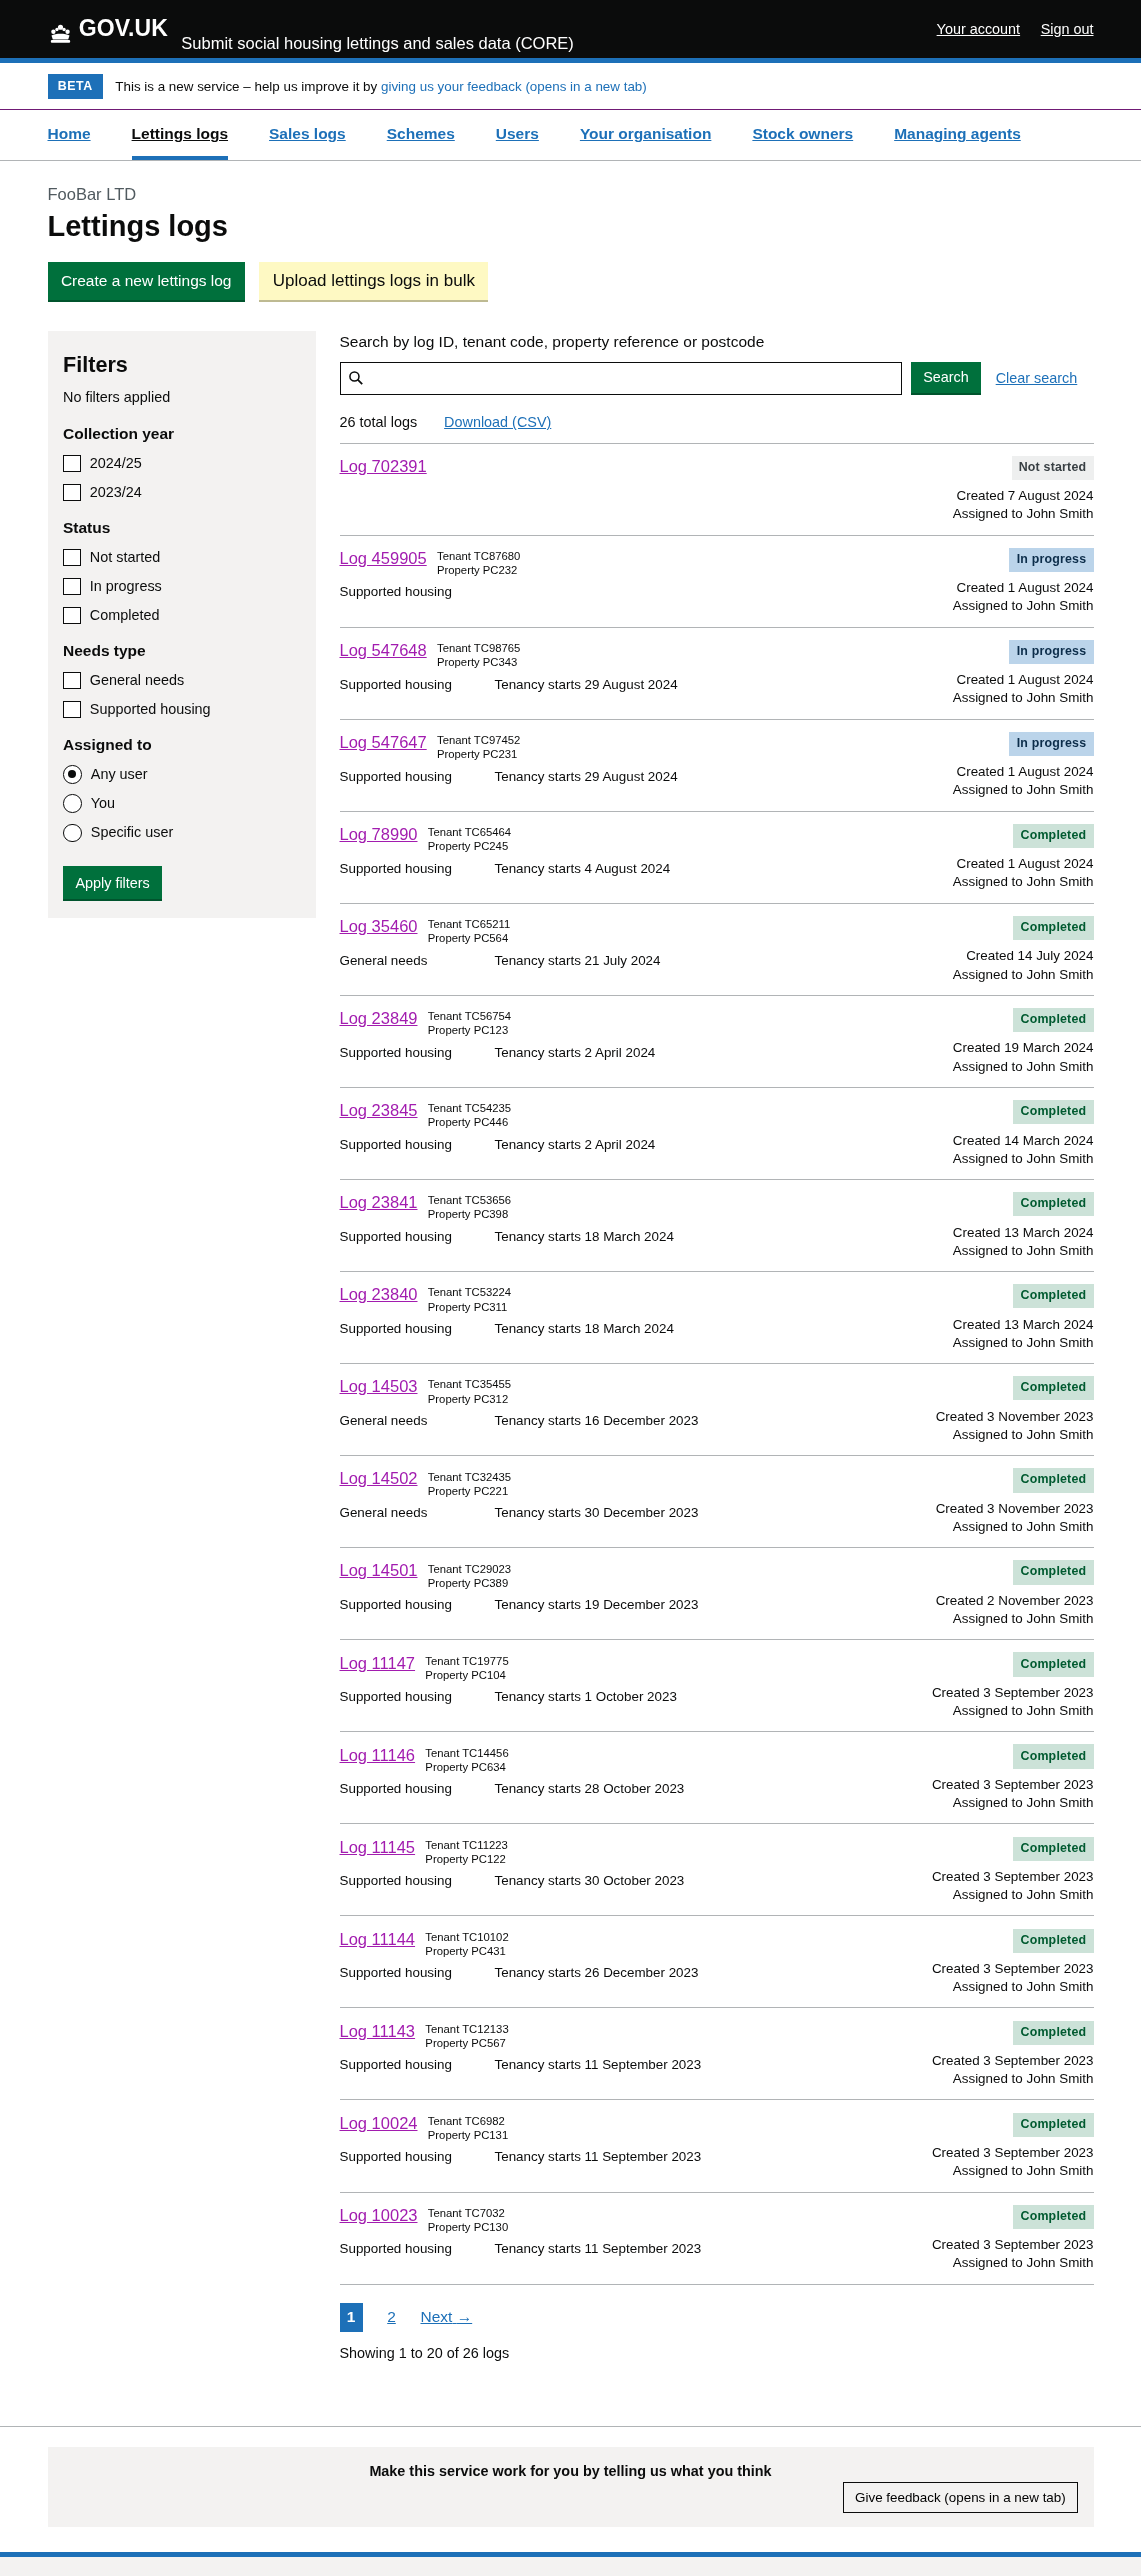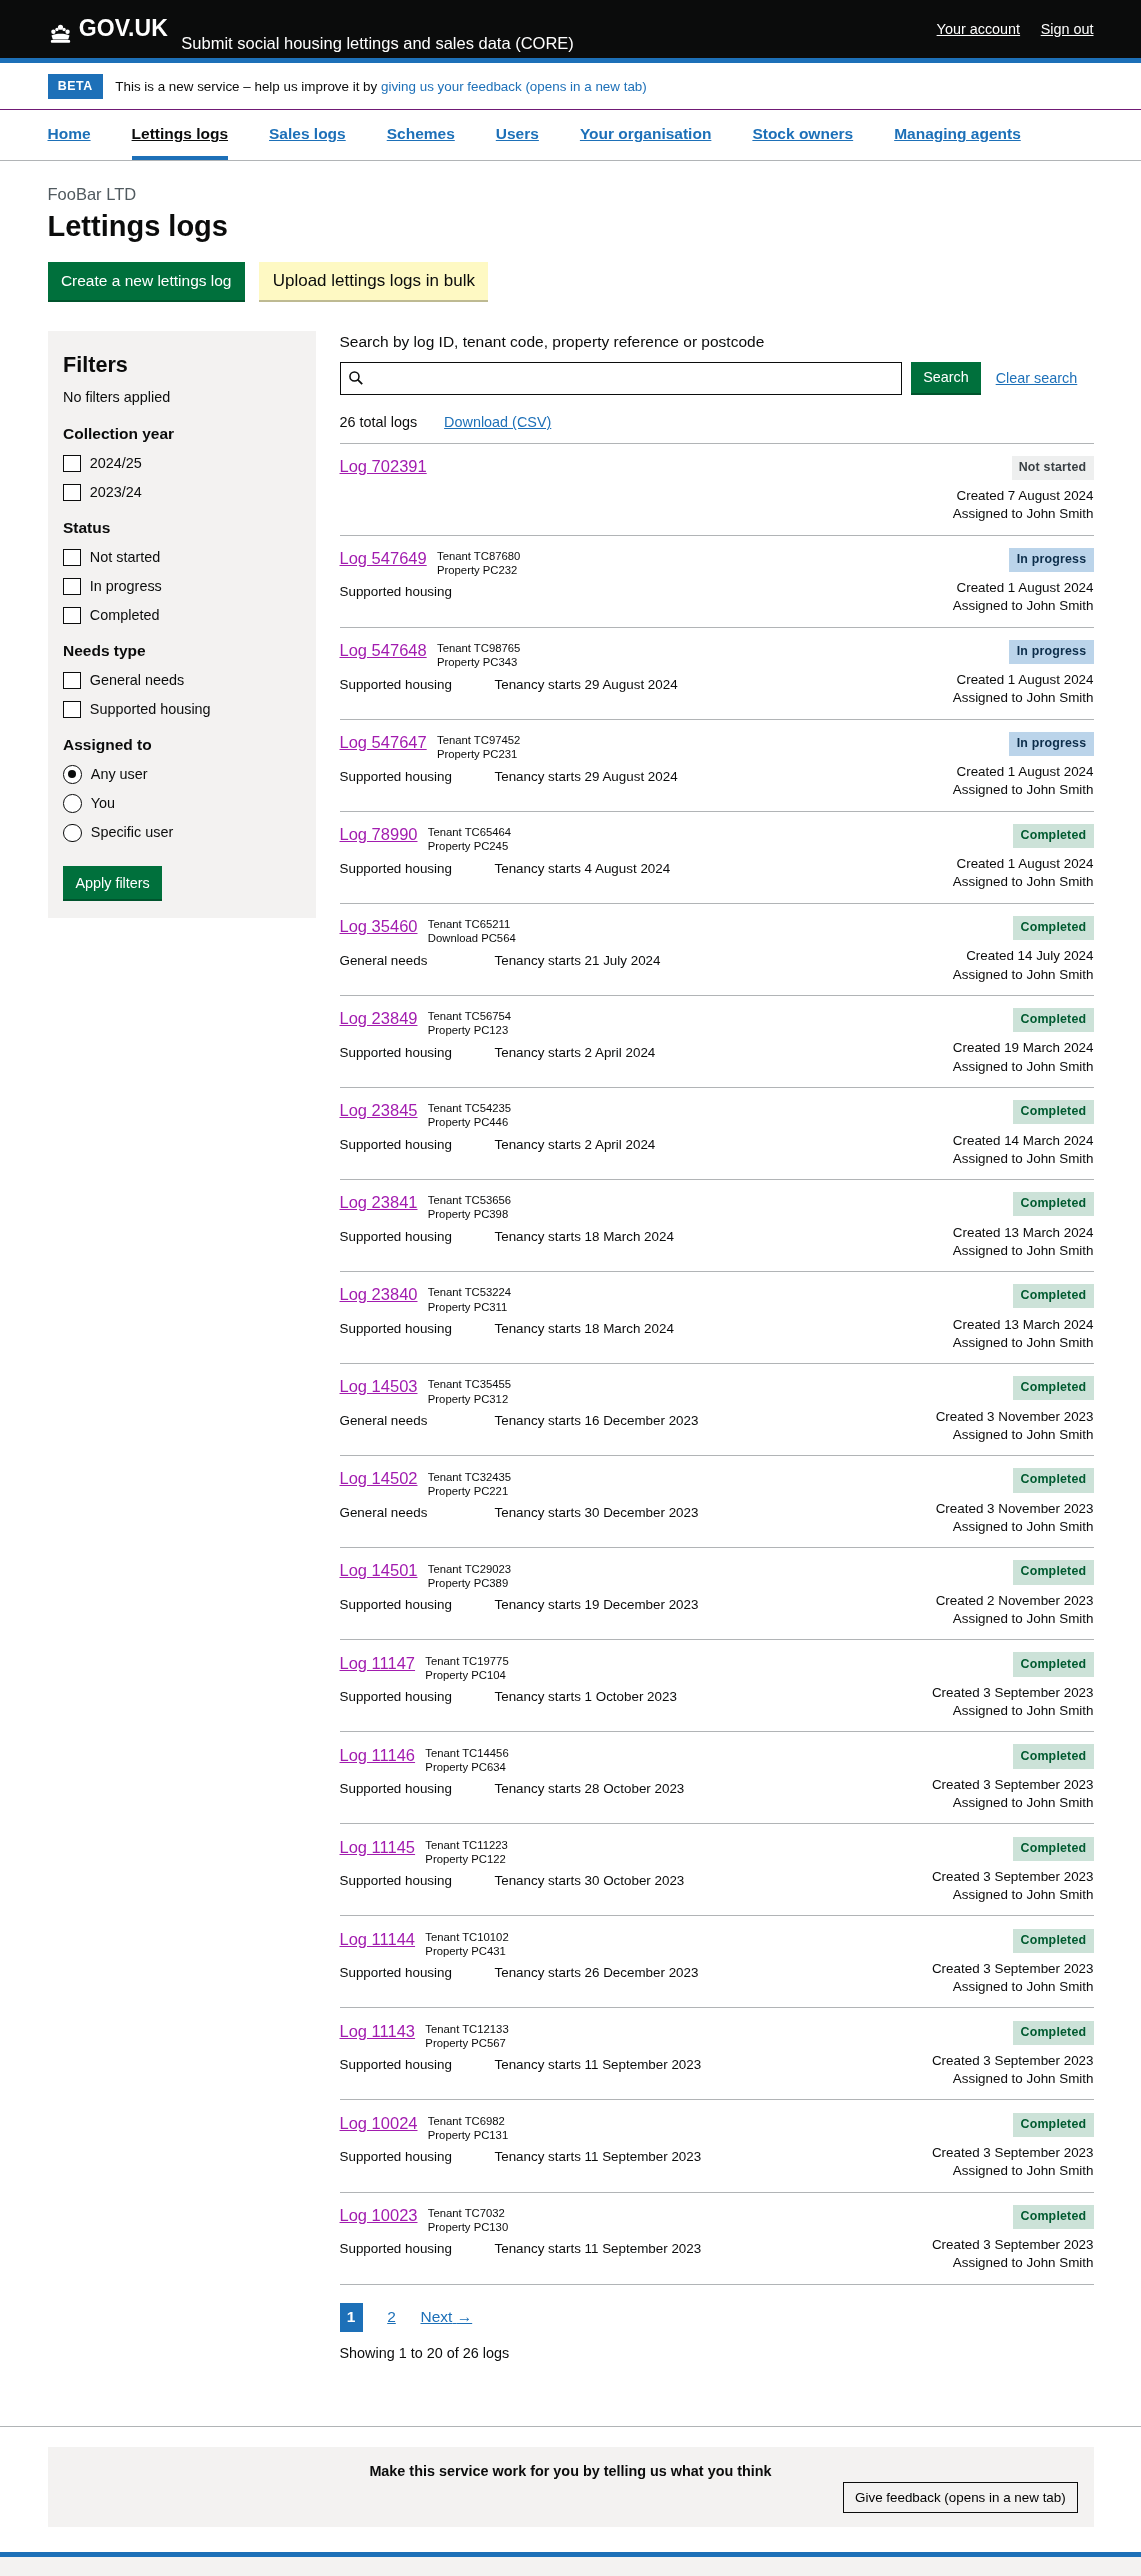--- a/index.html
+++ b/index.html
@@ -369,21 +369,21 @@
 
       <div class="log-list" id="log-list">
           <div class="log-row">
             <div class="log-left"><a class="log-id">Log 702391</a></div>
             <div class="log-right"><span class="tag tag-notstarted">Not started</span><div class="log-dates">
                 <div>Created 7 August 2024</div>
                 <div>Assigned to John Smith</div>
               </div></div>
           </div>
           <div class="log-row">
-            <div class="log-left"><a class="log-id">Log 547649</a><span class="log-meta"><div>Tenant TC87680</div><div>Property PC232</div></span><div class="log-sub"><span class="needs">Supported housing</span><span class="tenancy"></span></div></div>
+            <div class="log-left"><a class="log-id">Log 459905</a><span class="log-meta"><div>Tenant TC87680</div><div>Property PC232</div></span><div class="log-sub"><span class="needs">Supported housing</span><span class="tenancy"></span></div></div>
             <div class="log-right"><span class="tag tag-inprogress">In progress</span><div class="log-dates">
                 <div>Created 1 August 2024</div>
                 <div>Assigned to John Smith</div>
               </div></div>
           </div>
           <div class="log-row">
             <div class="log-left"><a class="log-id">Log 547648</a><span class="log-meta"><div>Tenant TC98765</div><div>Property PC343</div></span><div class="log-sub"><span class="needs">Supported housing</span><span class="tenancy">Tenancy starts 29 August 2024</span></div></div>
             <div class="log-right"><span class="tag tag-inprogress">In progress</span><div class="log-dates">
                 <div>Created 1 August 2024</div>
                 <div>Assigned to John Smith</div>
@@ -397,21 +397,21 @@
               </div></div>
           </div>
           <div class="log-row">
             <div class="log-left"><a class="log-id">Log 78990</a><span class="log-meta"><div>Tenant TC65464</div><div>Property PC245</div></span><div class="log-sub"><span class="needs">Supported housing</span><span class="tenancy">Tenancy starts 4 August 2024</span></div></div>
             <div class="log-right"><span class="tag tag-completed">Completed</span><div class="log-dates">
                 <div>Created 1 August 2024</div>
                 <div>Assigned to John Smith</div>
               </div></div>
           </div>
           <div class="log-row">
-            <div class="log-left"><a class="log-id">Log 35460</a><span class="log-meta"><div>Tenant TC65211</div><div>Download PC564</div></span><div class="log-sub"><span class="needs">General needs</span><span class="tenancy">Tenancy starts 21 July 2024</span></div></div>
+            <div class="log-left"><a class="log-id">Log 35460</a><span class="log-meta"><div>Tenant TC65211</div><div>Property PC564</div></span><div class="log-sub"><span class="needs">General needs</span><span class="tenancy">Tenancy starts 21 July 2024</span></div></div>
             <div class="log-right"><span class="tag tag-completed">Completed</span><div class="log-dates">
                 <div>Created 14 July 2024</div>
                 <div>Assigned to John Smith</div>
               </div></div>
           </div>
           <div class="log-row">
             <div class="log-left"><a class="log-id">Log 23849</a><span class="log-meta"><div>Tenant TC56754</div><div>Property PC123</div></span><div class="log-sub"><span class="needs">Supported housing</span><span class="tenancy">Tenancy starts 2 April 2024</span></div></div>
             <div class="log-right"><span class="tag tag-completed">Completed</span><div class="log-dates">
                 <div>Created 19 March 2024</div>
                 <div>Assigned to John Smith</div>

